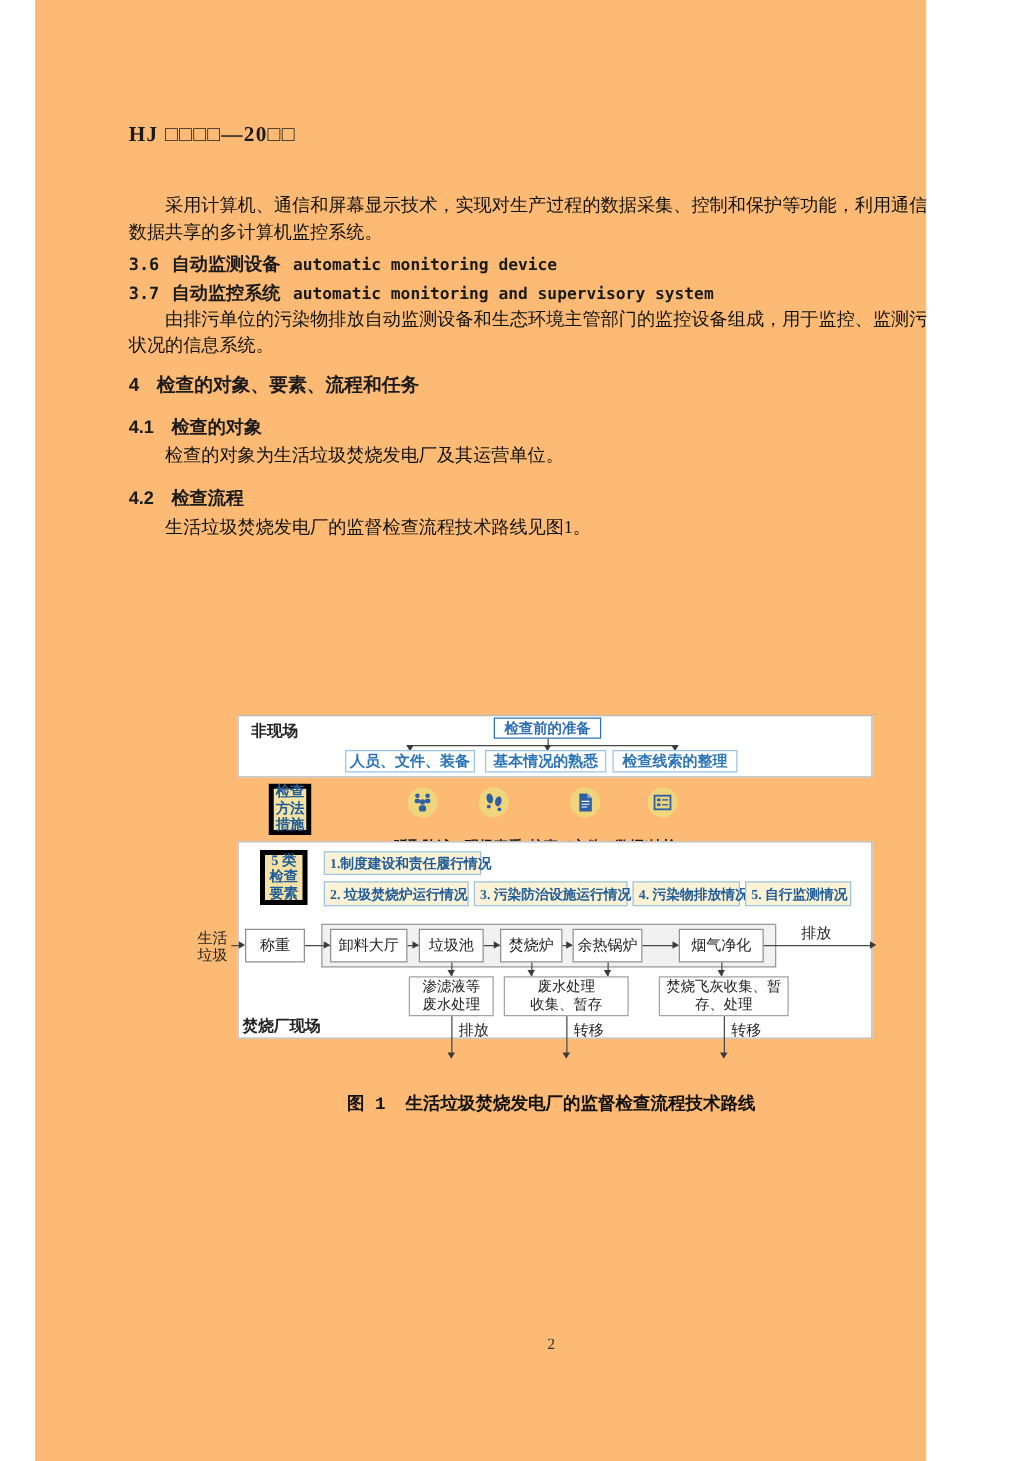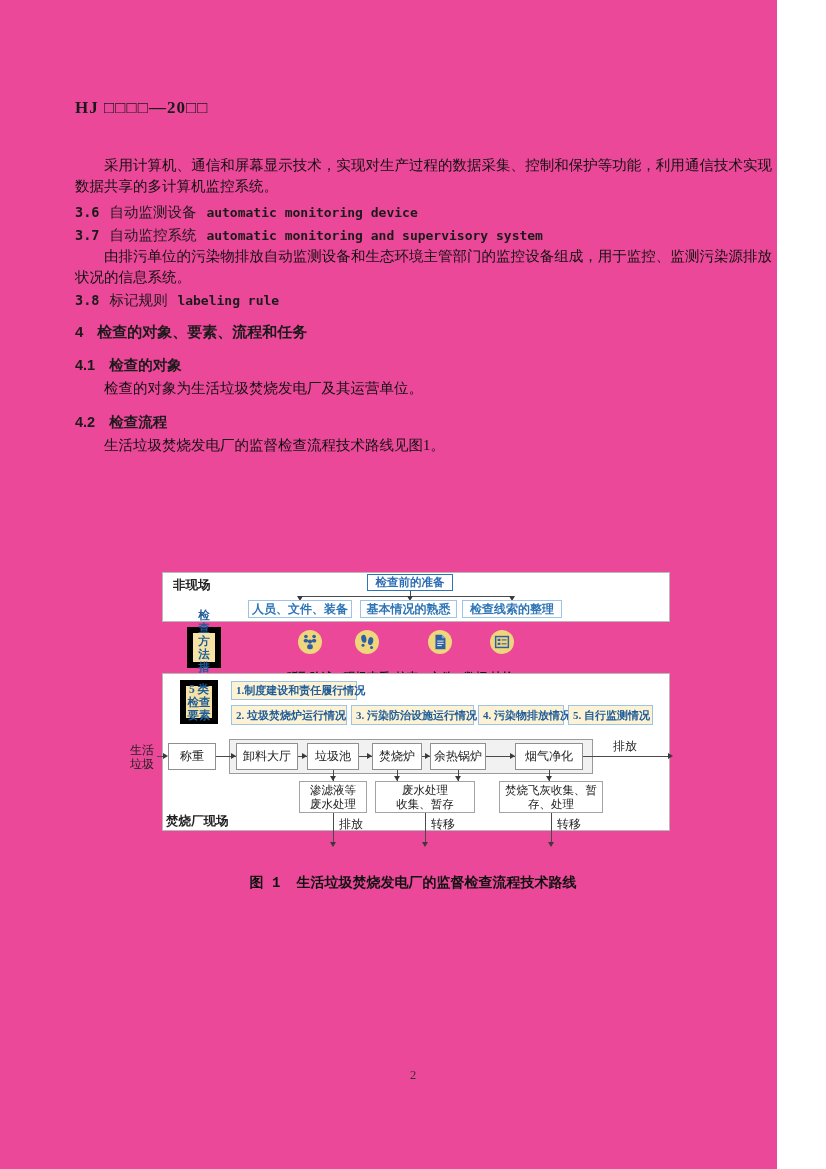--- a/index.html
+++ b/index.html
@@ -1,44 +1,45 @@
 <!DOCTYPE html>
 <html><head>
 <meta charset="utf-8">
 <style>
   * { margin:0; padding:0; box-sizing:border-box; }
   html,body { background:#ffffff; }
   #page {
-    position:relative; width:777px; height:1169px; background:#ec4899;
+    position:relative; width:713px; height:1169px; background:#fdba74;
     font-family:"Liberation Serif","DejaVu Serif",serif; color:#1a1a1a;
     overflow:hidden;
+    margin-left:28px;
   }
   
   #text-col { position:absolute; left:75px; top:0; width:697px; }
   .doc-header { margin-top:94px; font-size:17px; font-weight:bold; letter-spacing:1px; line-height:28px;
                 font-family:"Liberation Serif","DejaVu Serif",serif; }
   p.body { font-size:14.5px; line-height:21px; text-align:justify; text-indent:2em; color:#111; }
   p.intro { margin-top:33px; }
   .term { margin-top:5px; font-size:14.5px; line-height:21px; white-space:nowrap; }
   .term .t-num { font-family:"DejaVu Sans Mono","Liberation Mono",monospace; font-weight:bold; font-size:13.5px; }
-  .term .t-zh { font-family:"Liberation Sans","DejaVu Sans",sans-serif; font-weight:normal; margin-left:10px; }
+  .term .t-zh { font-family:"Liberation Sans","DejaVu Sans",sans-serif; font-weight:bold; margin-left:10px; }
   .term .t-en { font-family:"DejaVu Sans Mono","Liberation Mono",monospace; font-weight:bold; font-size:13px; margin-left:10px; }
   .h1 { margin-top:10px; font-family:"Liberation Sans","DejaVu Sans",sans-serif; font-weight:bold; font-size:15px; line-height:21px; }
   .h2 { margin-top:13px; font-family:"Liberation Sans","DejaVu Sans",sans-serif; font-weight:bold; font-size:14.5px; line-height:21px; }
   .h1 .h-num, .h2 .h-num { margin-right:14px; }
   .mt1 { margin-top:2px; }
   
   #diagram { position:absolute; left:125px; top:568px; width:565px; height:284px; font-family:"Liberation Serif","DejaVu Serif",serif; }
-  .abs { position:absolute;text-align:center; }
+  .abs { position:absolute; }
   .container { border:1px solid #b9b9b9; background:#ffffff; }
   .zone-label { font-family:"Liberation Sans","DejaVu Sans",sans-serif; font-weight:bold; font-size:12.5px; color:#222; }
   .bluebox { display:flex; align-items:center; justify-content:center; background:#ffffff;
              border:1px solid #9dc3e6; color:#2e75b6; font-weight:bold; font-size:11.5px; white-space:nowrap; }
   .prepbox { border:1px solid #2e75b6; color:#2e6db5; font-size:11.5px; }
-  .ylabel { background:#f5e2a4; border:6px solid #000000; color:#1f5c99; font-weight:bold; font-size:11.5px;
+  .ylabel { background:#f5e2a4; border:4px solid #000000; color:#1f5c99; font-weight:bold; font-size:11.5px;
             display:flex; flex-direction:column; align-items:center; justify-content:center; line-height:13px; }
   .elem { background:#fdf3d4; border:1px solid #9dc3e6; color:#1f5c99; font-weight:bold; font-size:11px;
           display:flex; align-items:center; padding-left:4px; white-space:nowrap; }
   .fb { background:#ffffff; border:1px solid #8f8f8f; color:#222; font-size:12px;
         display:flex; align-items:center; justify-content:center; white-space:nowrap; }
   .subbox { background:#ffffff; border:1px solid #a3a3a3; color:#222; font-size:11.5px; line-height:14px;
             display:flex; align-items:center; justify-content:center; text-align:center; }
   .graysub { background:#f1f1f1; border:1px solid #9a9a9a; }
   .hl { position:absolute; height:1px; background:#4a4a4a; }
   .vl { position:absolute; width:1px; background:#4a4a4a; }
@@ -67,23 +68,20 @@
 
     <div class="term">
       <span class="t-num">3.6</span><span class="t-zh">自动监测设备</span><span class="t-en">automatic monitoring device</span>
     </div>
 
     <div class="term mt1">
       <span class="t-num">3.7</span><span class="t-zh">自动监控系统</span><span class="t-en">automatic monitoring and supervisory system</span>
     </div>
     <p class="body">由排污单位的污染物排放自动监测设备和生态环境主管部门的监控设备组成，用于监控、监测污染源排放状况的信息系统。</p>
 
-    <div class="term mt1">
-      <span class="t-num">3.8</span><span class="t-zh">标记规则</span><span class="t-en">labeling rule</span>
-    </div>
 
     <div class="h1">
       <span class="h-num">4</span><span>检查的对象、要素、流程和任务</span>
     </div>
 
     <div class="h2">
       <span class="h-num">4.1</span><span>检查的对象</span>
     </div>
     <p class="body mt1">检查的对象为生活垃圾焚烧发电厂及其运营单位。</p>
 

